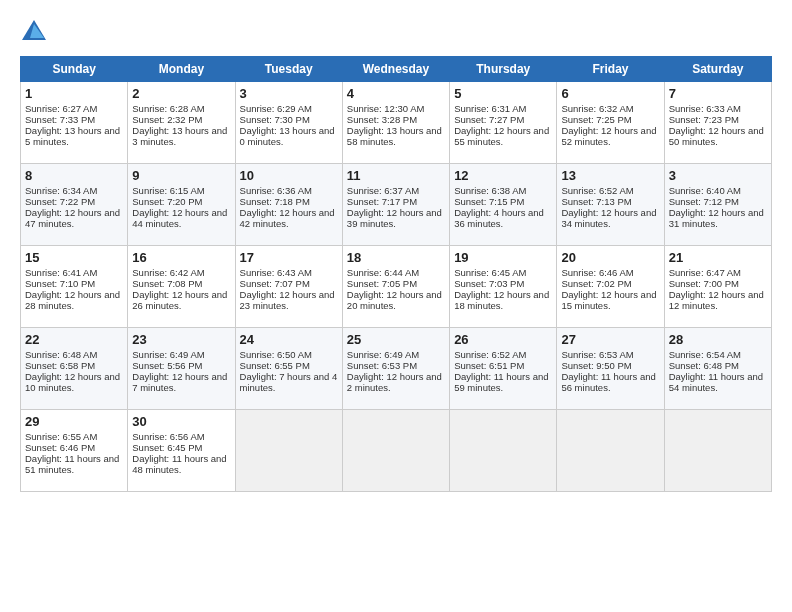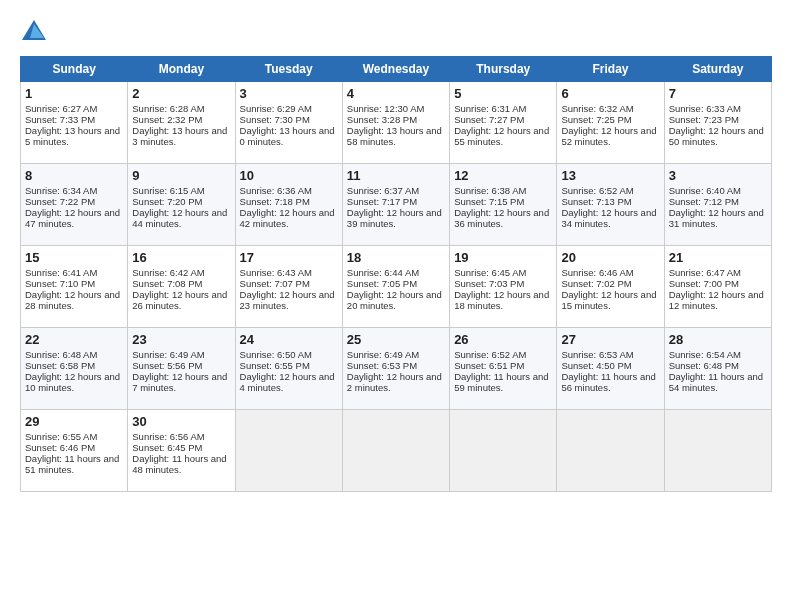--- a/index.html
+++ b/index.html
@@ -197,21 +197,21 @@
           <td>
         <span class="day-num">11</span>
         <span>Sunrise: 6:37 AM</span><br>
         <span>Sunset: 7:17 PM</span><br>
         <span>Daylight: 12 hours and 39 minutes.</span>
       </td>
           <td>
         <span class="day-num">12</span>
         <span>Sunrise: 6:38 AM</span><br>
         <span>Sunset: 7:15 PM</span><br>
-        <span>Daylight: 12 hours and 36 minutes.</span>
+        <span>Daylight: 4 hours and 36 minutes.</span>
       </td>
           <td>
         <span class="day-num">13</span>
         <span>Sunrise: 6:52 AM</span><br>
         <span>Sunset: 7:13 PM</span><br>
         <span>Daylight: 12 hours and 34 minutes.</span>
       </td>
           <td>
         <span class="day-num">3</span>
         <span>Sunrise: 6:40 AM</span><br>
@@ -273,38 +273,38 @@
           <td>
         <span class="day-num">23</span>
         <span>Sunrise: 6:49 AM</span><br>
         <span>Sunset: 5:56 PM</span><br>
         <span>Daylight: 12 hours and 7 minutes.</span>
       </td>
           <td>
         <span class="day-num">24</span>
         <span>Sunrise: 6:50 AM</span><br>
         <span>Sunset: 6:55 PM</span><br>
-        <span>Daylight: 12 hours and 4 minutes.</span>
+        <span>Daylight: 7 hours and 4 minutes.</span>
       </td>
           <td>
         <span class="day-num">25</span>
         <span>Sunrise: 6:49 AM</span><br>
         <span>Sunset: 6:53 PM</span><br>
         <span>Daylight: 12 hours and 2 minutes.</span>
       </td>
           <td>
         <span class="day-num">26</span>
         <span>Sunrise: 6:52 AM</span><br>
         <span>Sunset: 6:51 PM</span><br>
         <span>Daylight: 11 hours and 59 minutes.</span>
       </td>
           <td>
         <span class="day-num">27</span>
         <span>Sunrise: 6:53 AM</span><br>
-        <span>Sunset: 4:50 PM</span><br>
+        <span>Sunset: 9:50 PM</span><br>
         <span>Daylight: 11 hours and 56 minutes.</span>
       </td>
           <td>
         <span class="day-num">28</span>
         <span>Sunrise: 6:54 AM</span><br>
         <span>Sunset: 6:48 PM</span><br>
         <span>Daylight: 11 hours and 54 minutes.</span>
       </td>
         </tr>
         <tr>

